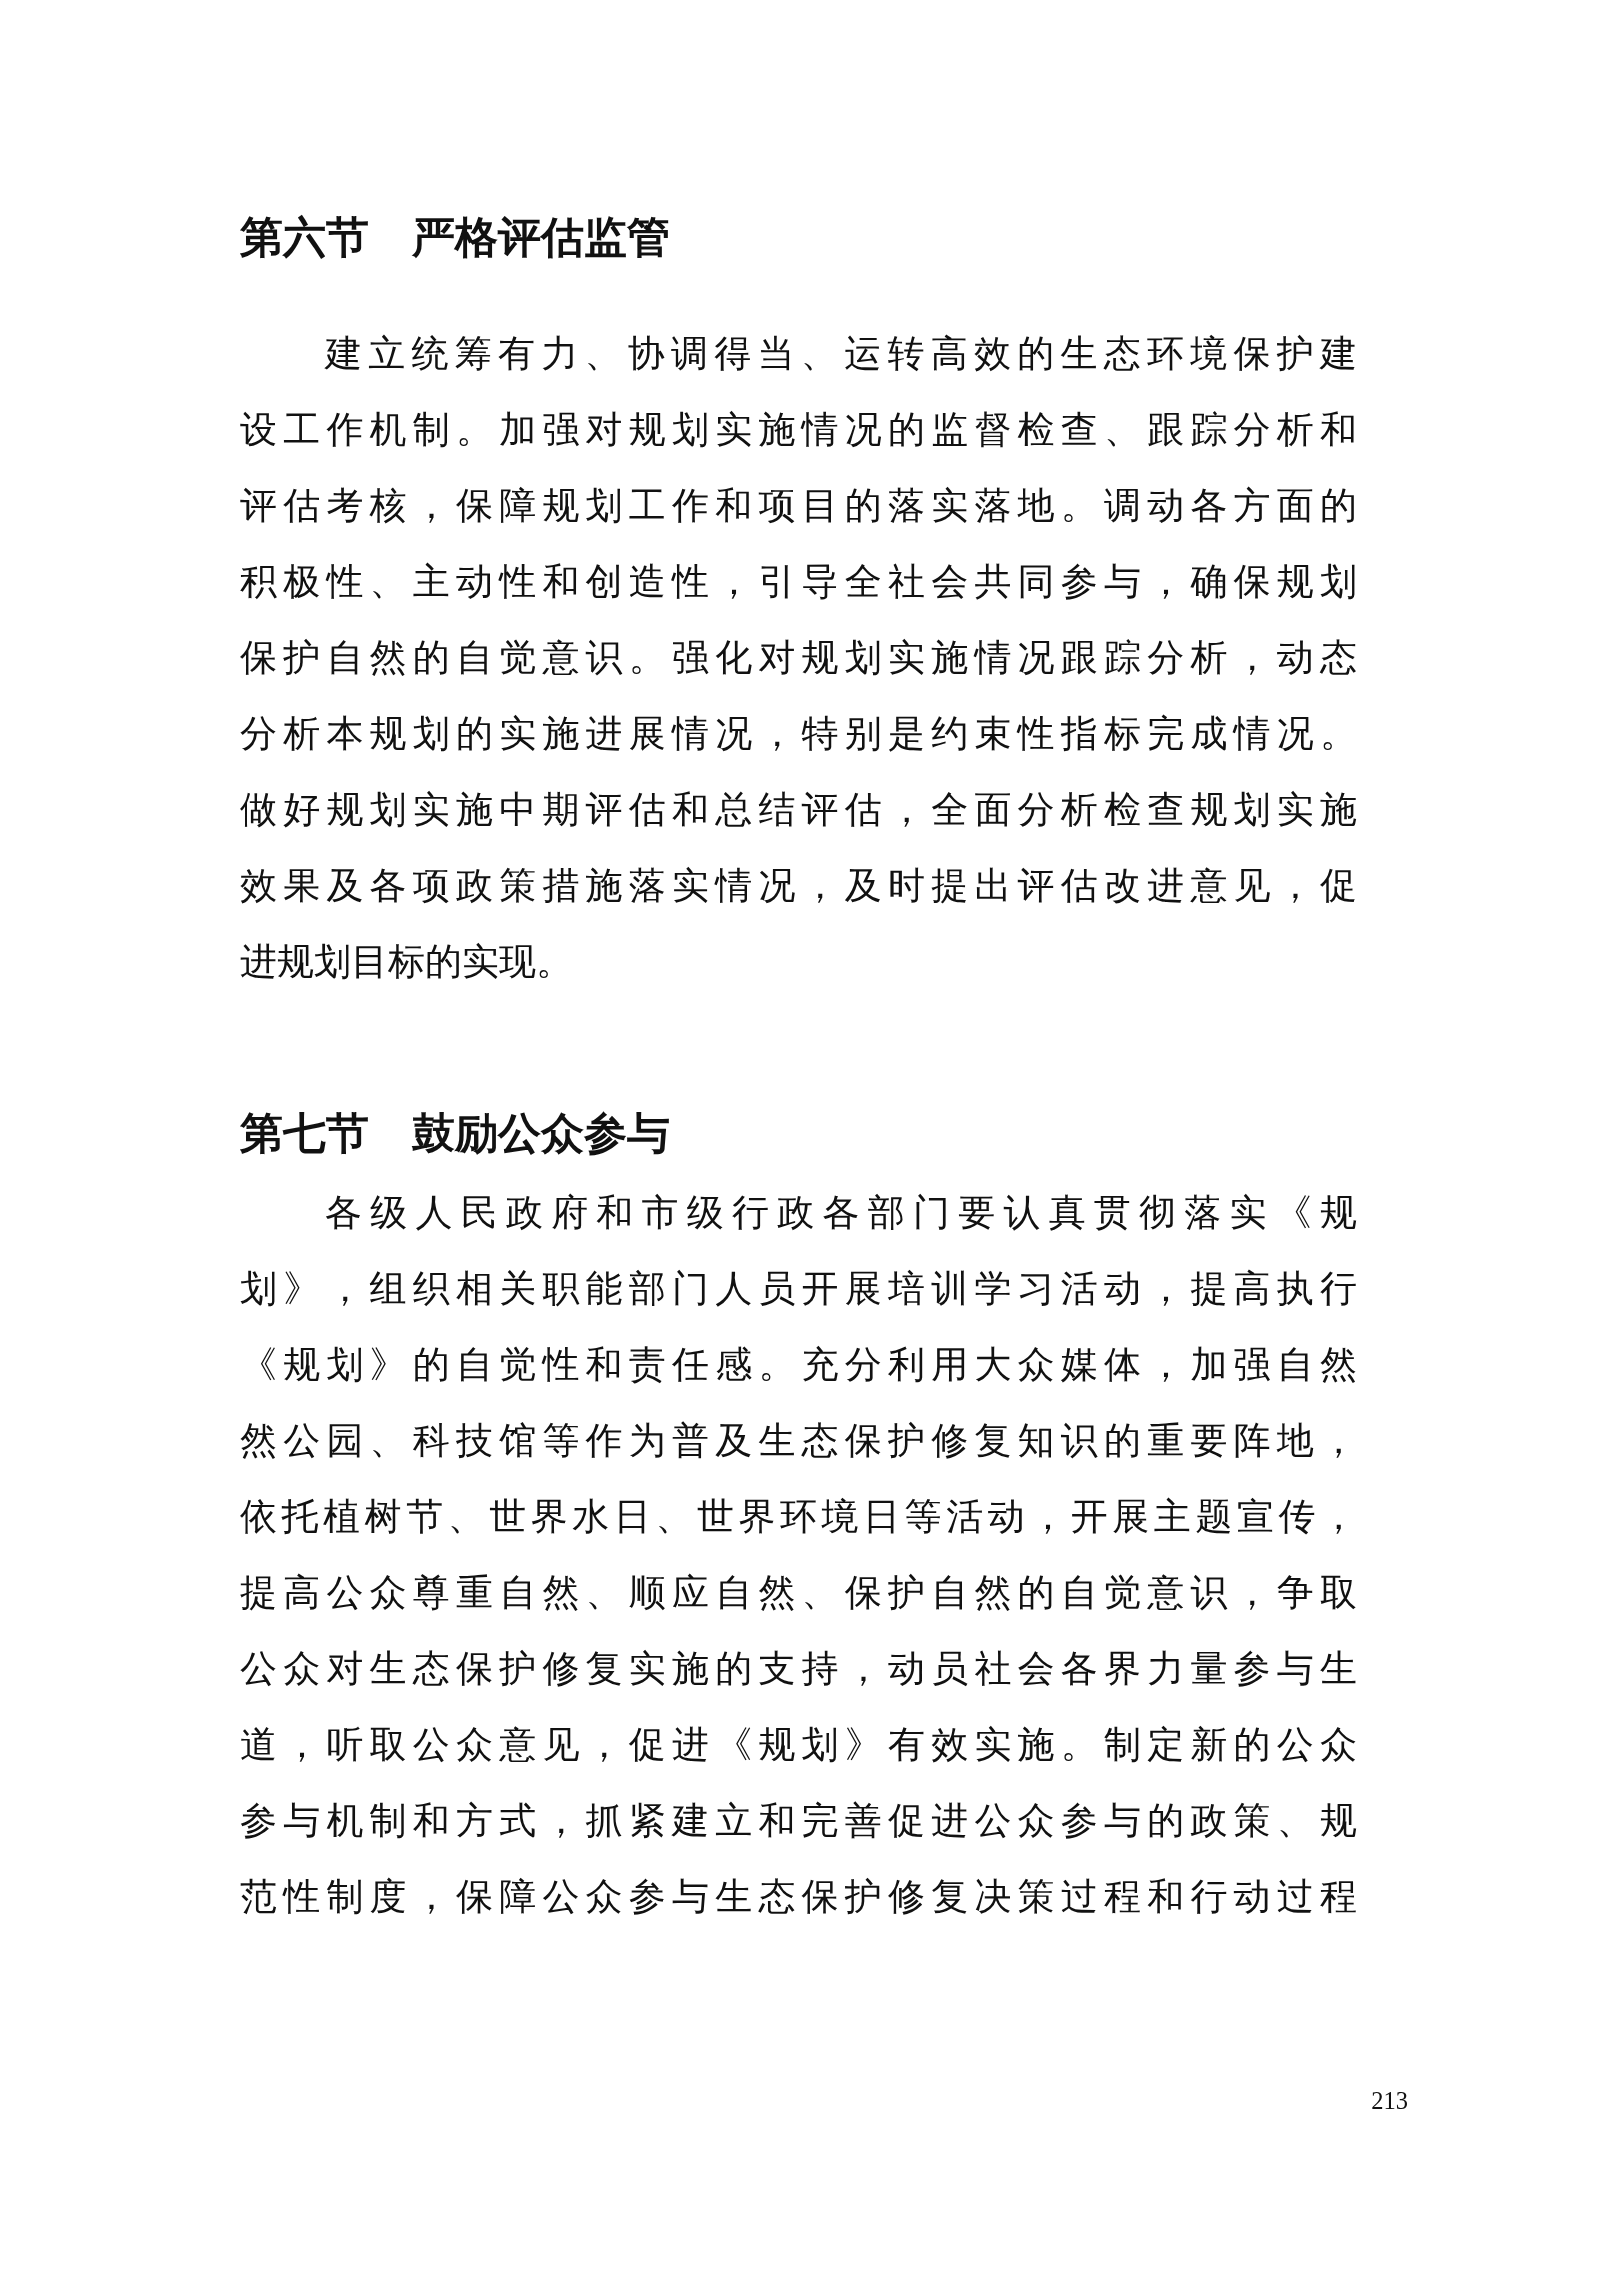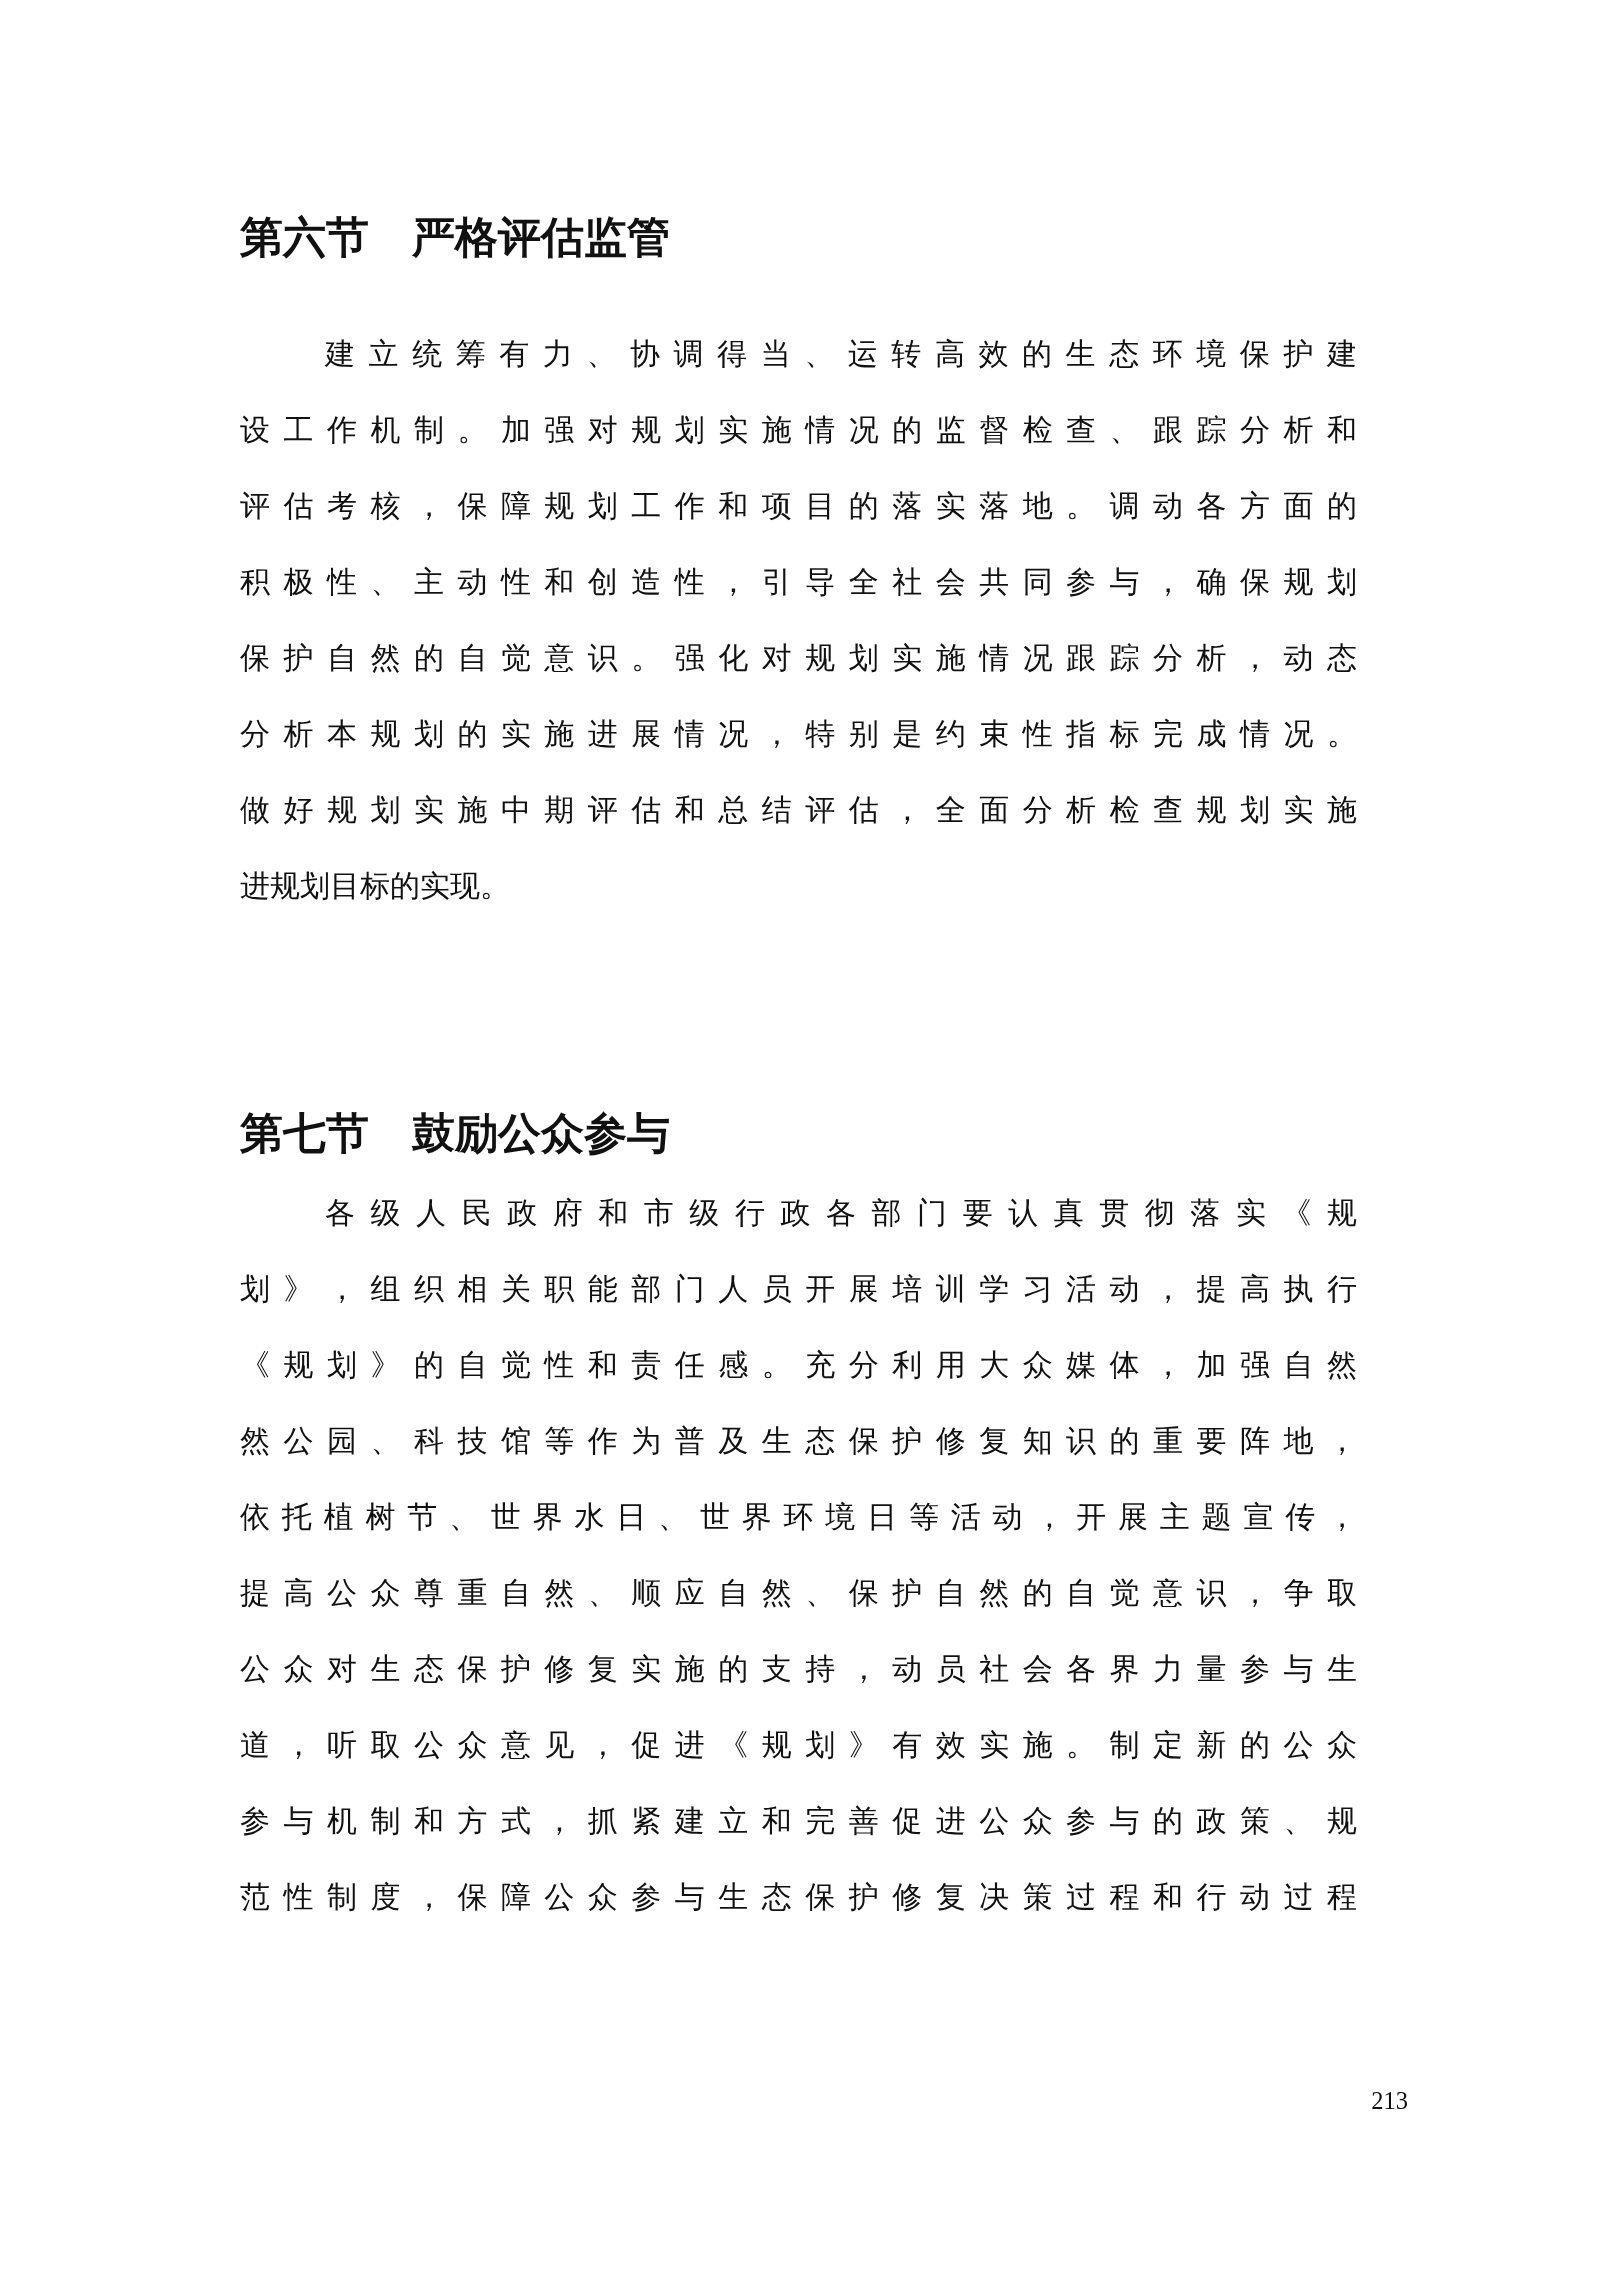--- a/index.html
+++ b/index.html
@@ -26,21 +26,21 @@
     font-weight: 700;
     color: #111111;
     white-space: nowrap;
   }
   .heading-1 { top: 212px; }
   .heading-2 { top: 1108px; }
   .para {
     position: absolute;
     left: 240px;
     width: 1117px;
-    font-size: 30px;
+    font-size: 37px;
     color: #111111;
   }
   .para-1 { top: 316px; }
   .para-2 { top: 1175px; }
   .line {
     height: 76px;
     line-height: 76px;
     text-align: justify;
     text-align-last: justify;
   }
@@ -70,20 +70,21 @@
   <h2 class="sec-heading heading-1">第六节　严格评估监管</h2>
 
   <div class="para para-1">
     <div class="line first">建立统筹有力、协调得当、运转高效的生态环境保护建</div>
     <div class="line">设工作机制。加强对规划实施情况的监督检查、跟踪分析和</div>
     <div class="line">评估考核，保障规划工作和项目的落实落地。调动各方面的</div>
     <div class="line">积极性、主动性和创造性，引导全社会共同参与，确保规划</div>
     <div class="line">保护自然的自觉意识。强化对规划实施情况跟踪分析，动态</div>
     <div class="line">分析本规划的实施进展情况，特别是约束性指标完成情况。</div>
     <div class="line">做好规划实施中期评估和总结评估，全面分析检查规划实施</div>
+    <div class="line">效果及各项政策措施落实情况，及时提出评估改进意见，促</div>
     <div class="line endline">进规划目标的实现。</div>
   </div>
 
   <h2 class="sec-heading heading-2">第七节　鼓励公众参与</h2>
 
   <div class="para para-2">
     <div class="line first">各级人民政府和市级行政各部门要认真贯彻落实《规</div>
     <div class="line">划》，组织相关职能部门人员开展培训学习活动，提高执行</div>
     <div class="line">《规划》的自觉性和责任感。充分利用大众媒体，加强自然</div>
     <div class="line">然公园、科技馆等作为普及生态保护修复知识的重要阵地，</div>

